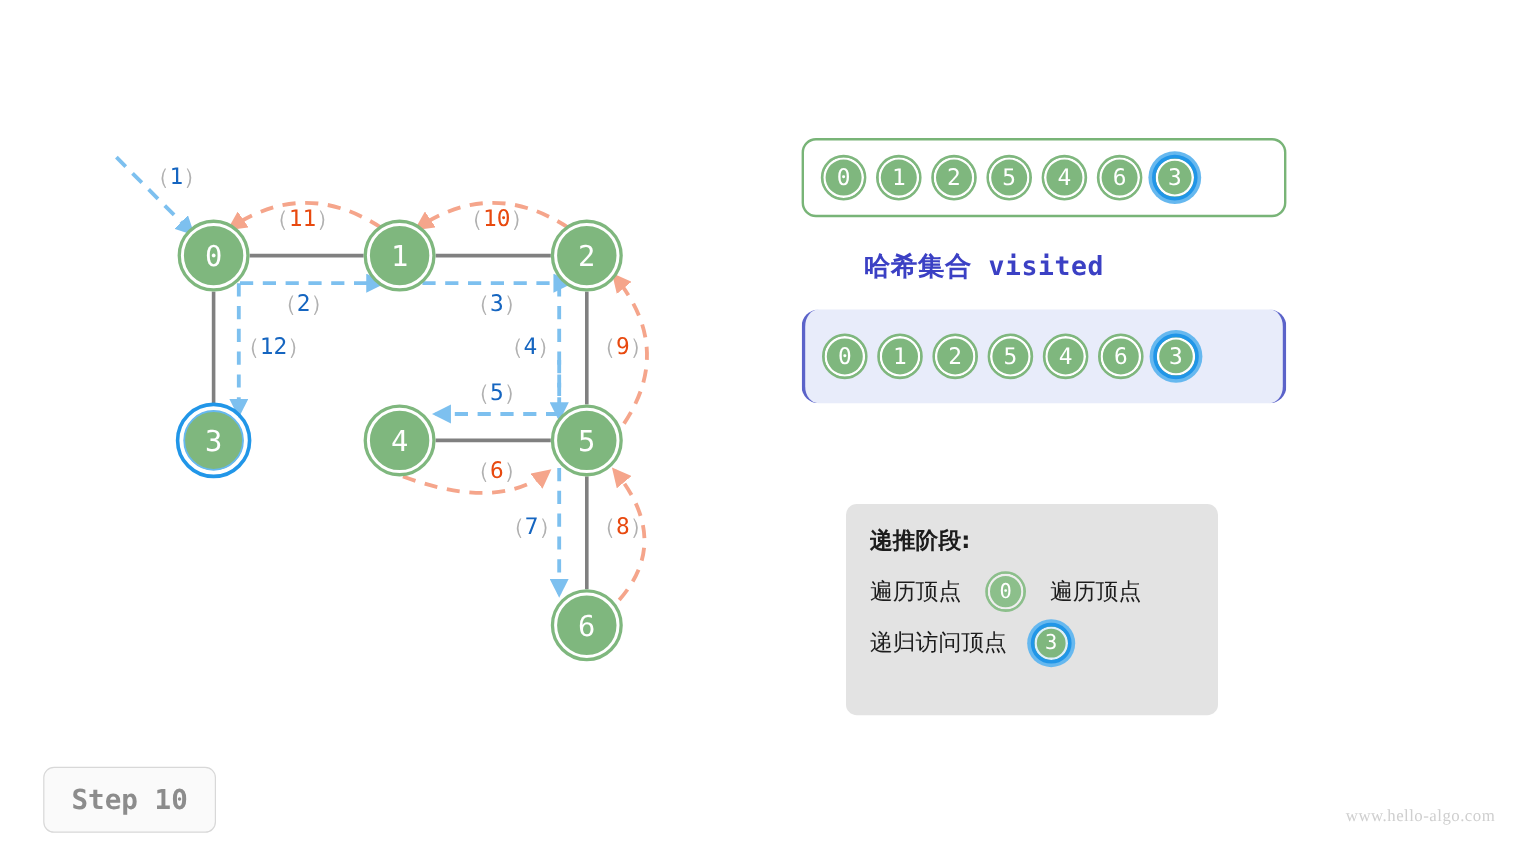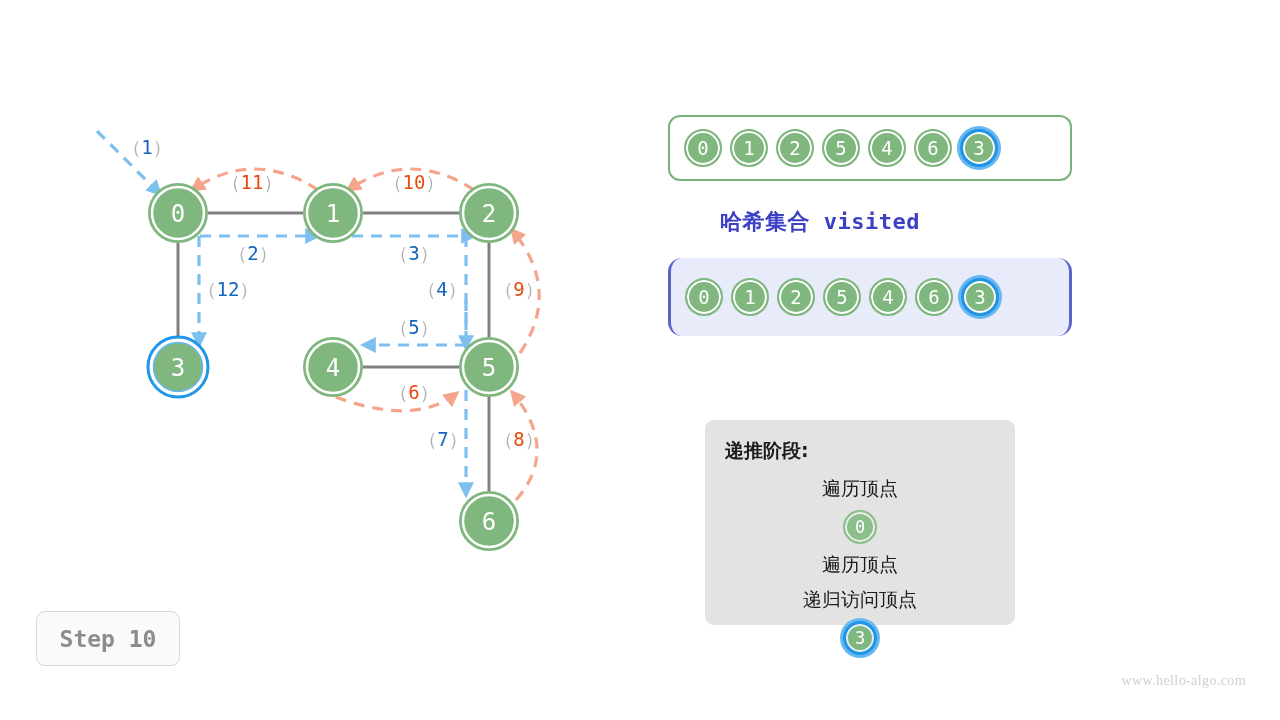--- a/index.html
+++ b/index.html
@@ -44,48 +44,48 @@
     color:#ffffff;font-family:"DejaVu Sans Mono","Liberation Mono",monospace;
     font-size:19px;line-height:1;flex:0 0 auto;box-sizing:border-box;
   }
   .chip.hl{
     border:3px solid #2196e8;
     box-shadow:inset 0 0 0 2px #ffffff, 0 0 0 3px #66b8ef;
   }
 
   
   .explain{
-    position:absolute;left:705px;top:420px;width:310px;height:205px;
+    position:absolute;left:705px;top:420px;width:310px;height:176px;
     background:#e3e3e3;border-radius:9px;box-sizing:border-box;
     padding:18px 20px 0 20px;
   }
   .explain .head{
     font-size:19px;font-weight:bold;color:#1c1c1c;margin-bottom:12px;
     font-family:"DejaVu Sans","Liberation Sans",sans-serif;
   }
   .explain .line{
-    display:flex;align-items:center;gap:8px;margin-bottom:9px;
-    font-size:19px;color:#1c1c1c;white-space:nowrap;flex-direction:column;
+    display:flex;align-items:center;gap:20px;margin-bottom:9px;
+    font-size:19px;color:#1c1c1c;white-space:nowrap;
   }
   .chip-sm{
     width:34px;height:34px;border-radius:50%;
     background:#8cbf8b;border:2px solid #8cbf8b;
     box-shadow:inset 0 0 0 2px #eeeeee;
     display:flex;align-items:center;justify-content:center;
     color:#ffffff;font-family:"DejaVu Sans Mono","Liberation Mono",monospace;
     font-size:17px;line-height:1;flex:0 0 auto;box-sizing:border-box;
   }
   .chip-sm.hl{
     background:#7fb77e;border:3px solid #2196e8;
     box-shadow:inset 0 0 0 2px #dff0fb, 0 0 0 3px #66b8ef;
   }
 
   
   .step-badge{
-    position:absolute;left:36px;top:611px;width:144px;height:55px;
+    position:absolute;left:36px;top:639px;width:144px;height:55px;
     border:1px solid #d8d8d8;border-radius:9px;background:#fafafa;
     display:flex;align-items:center;justify-content:center;
     font-family:"DejaVu Sans Mono","Liberation Mono",monospace;
     font-size:23px;font-weight:bold;color:#8c8c8c;box-sizing:border-box;
   }
   .watermark{
     position:absolute;right:34px;top:673px;
     font-family:Liberation Serif, serif;
     font-size:14px;color:#cfcfcf;letter-spacing:.4px;
   }

